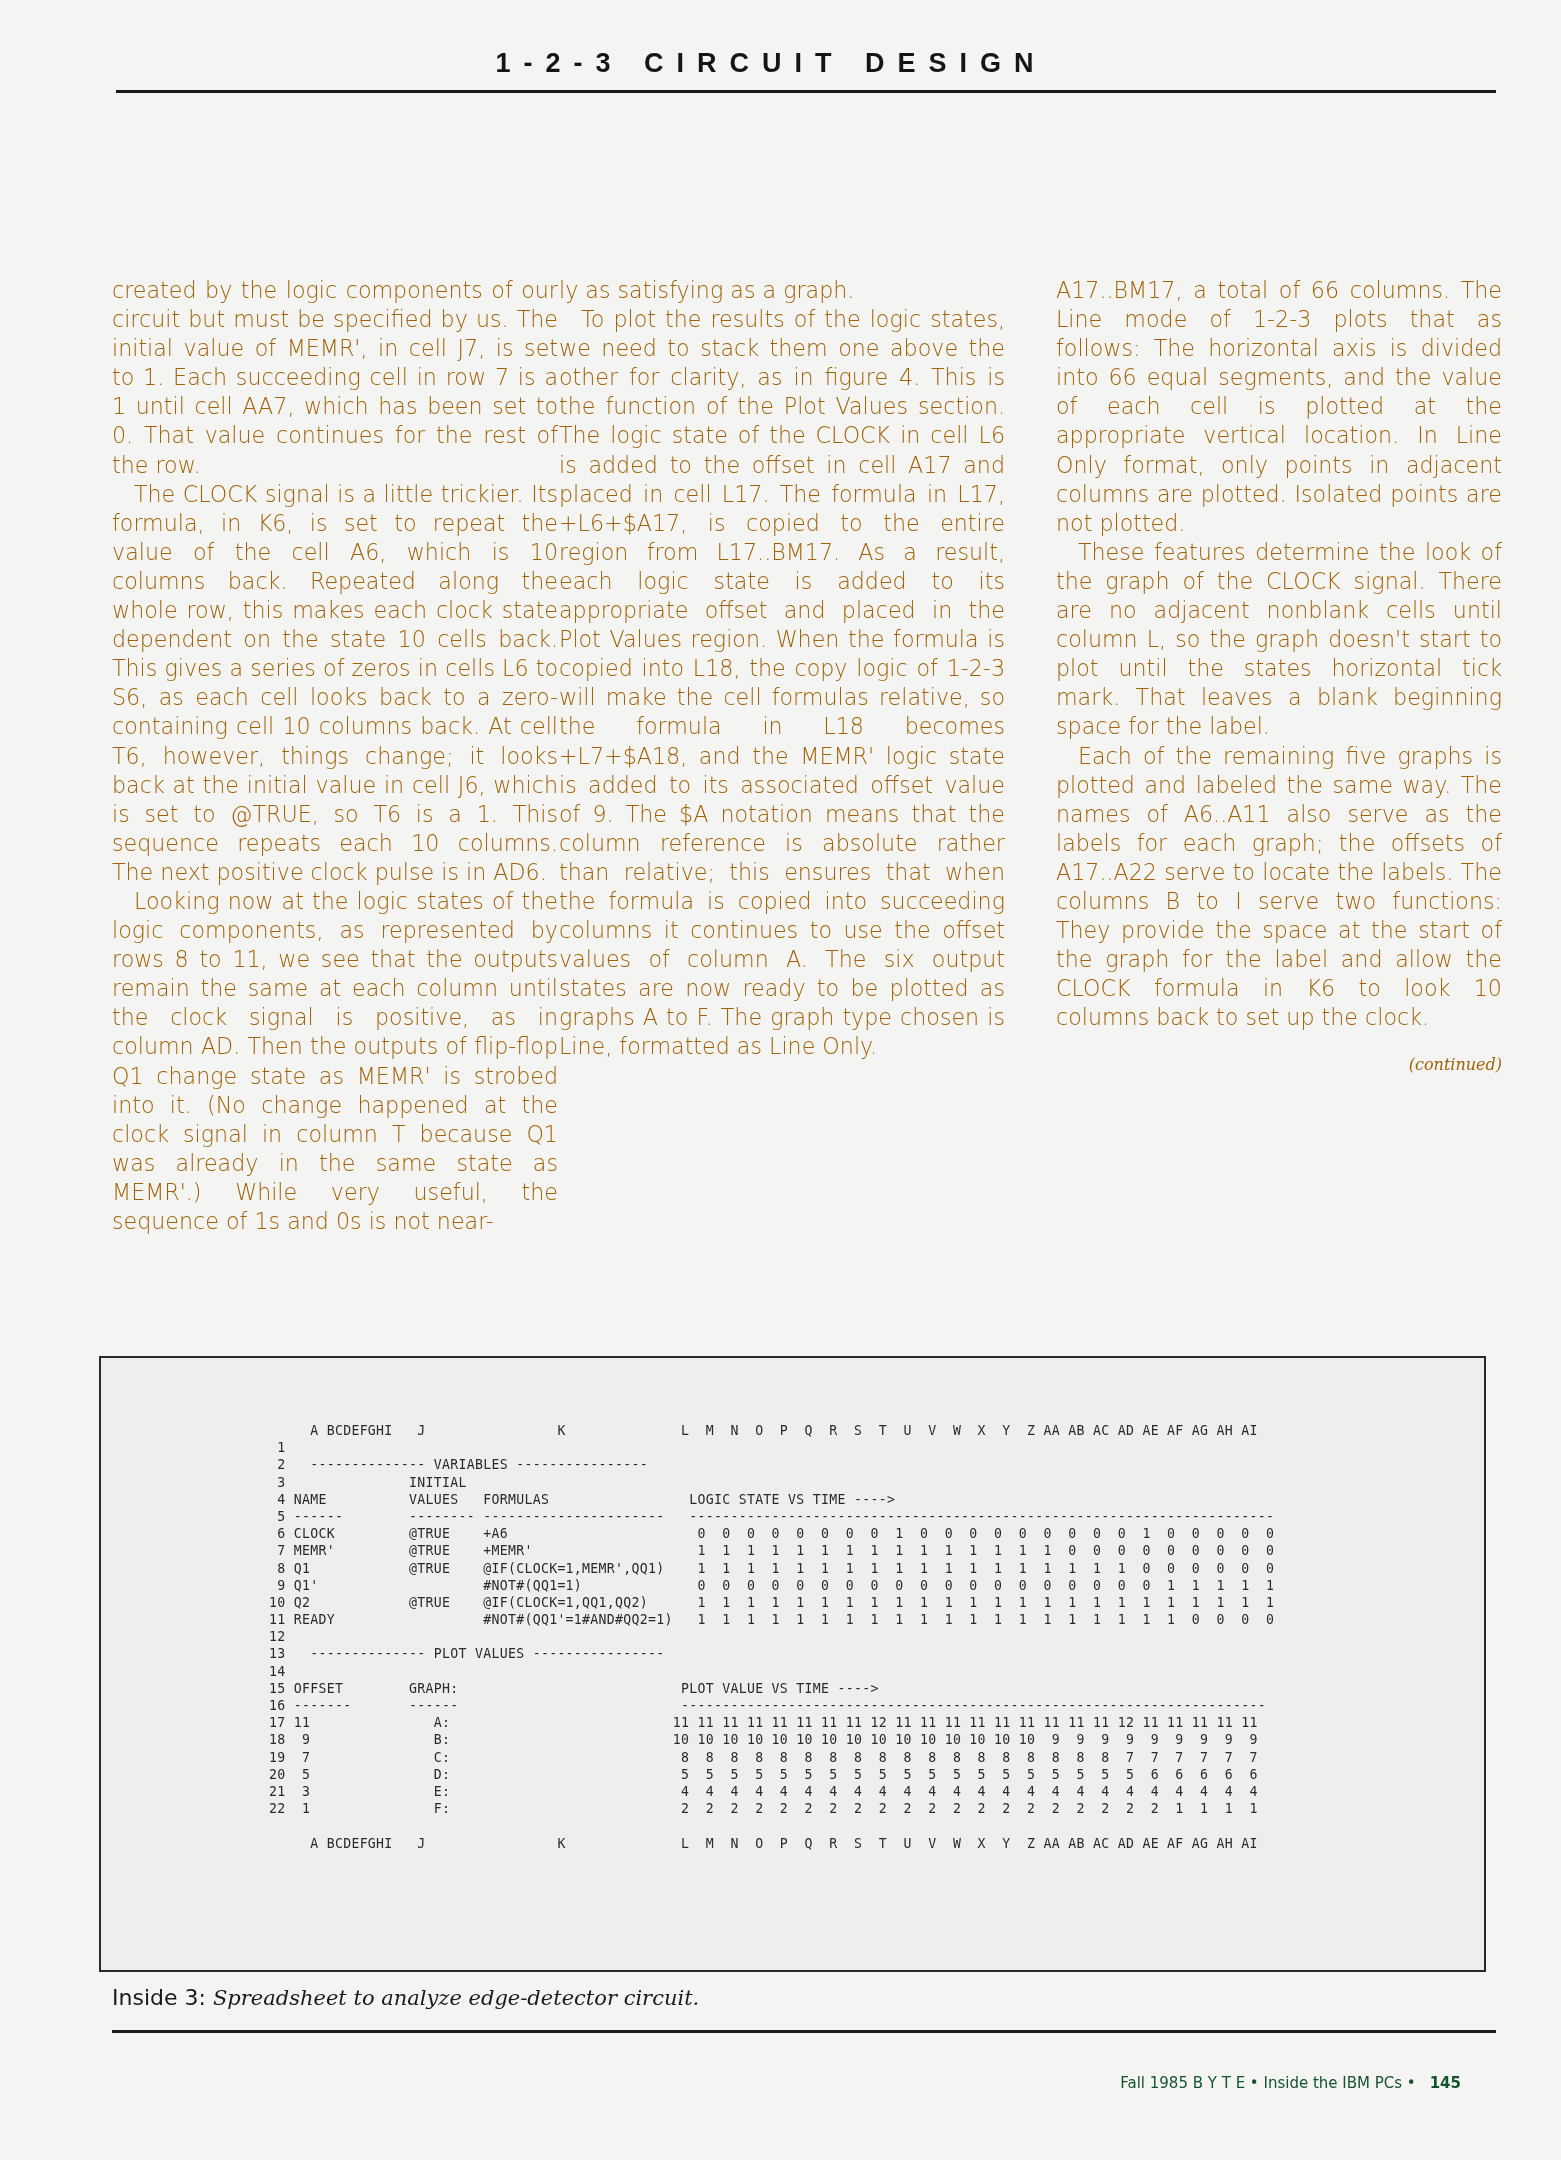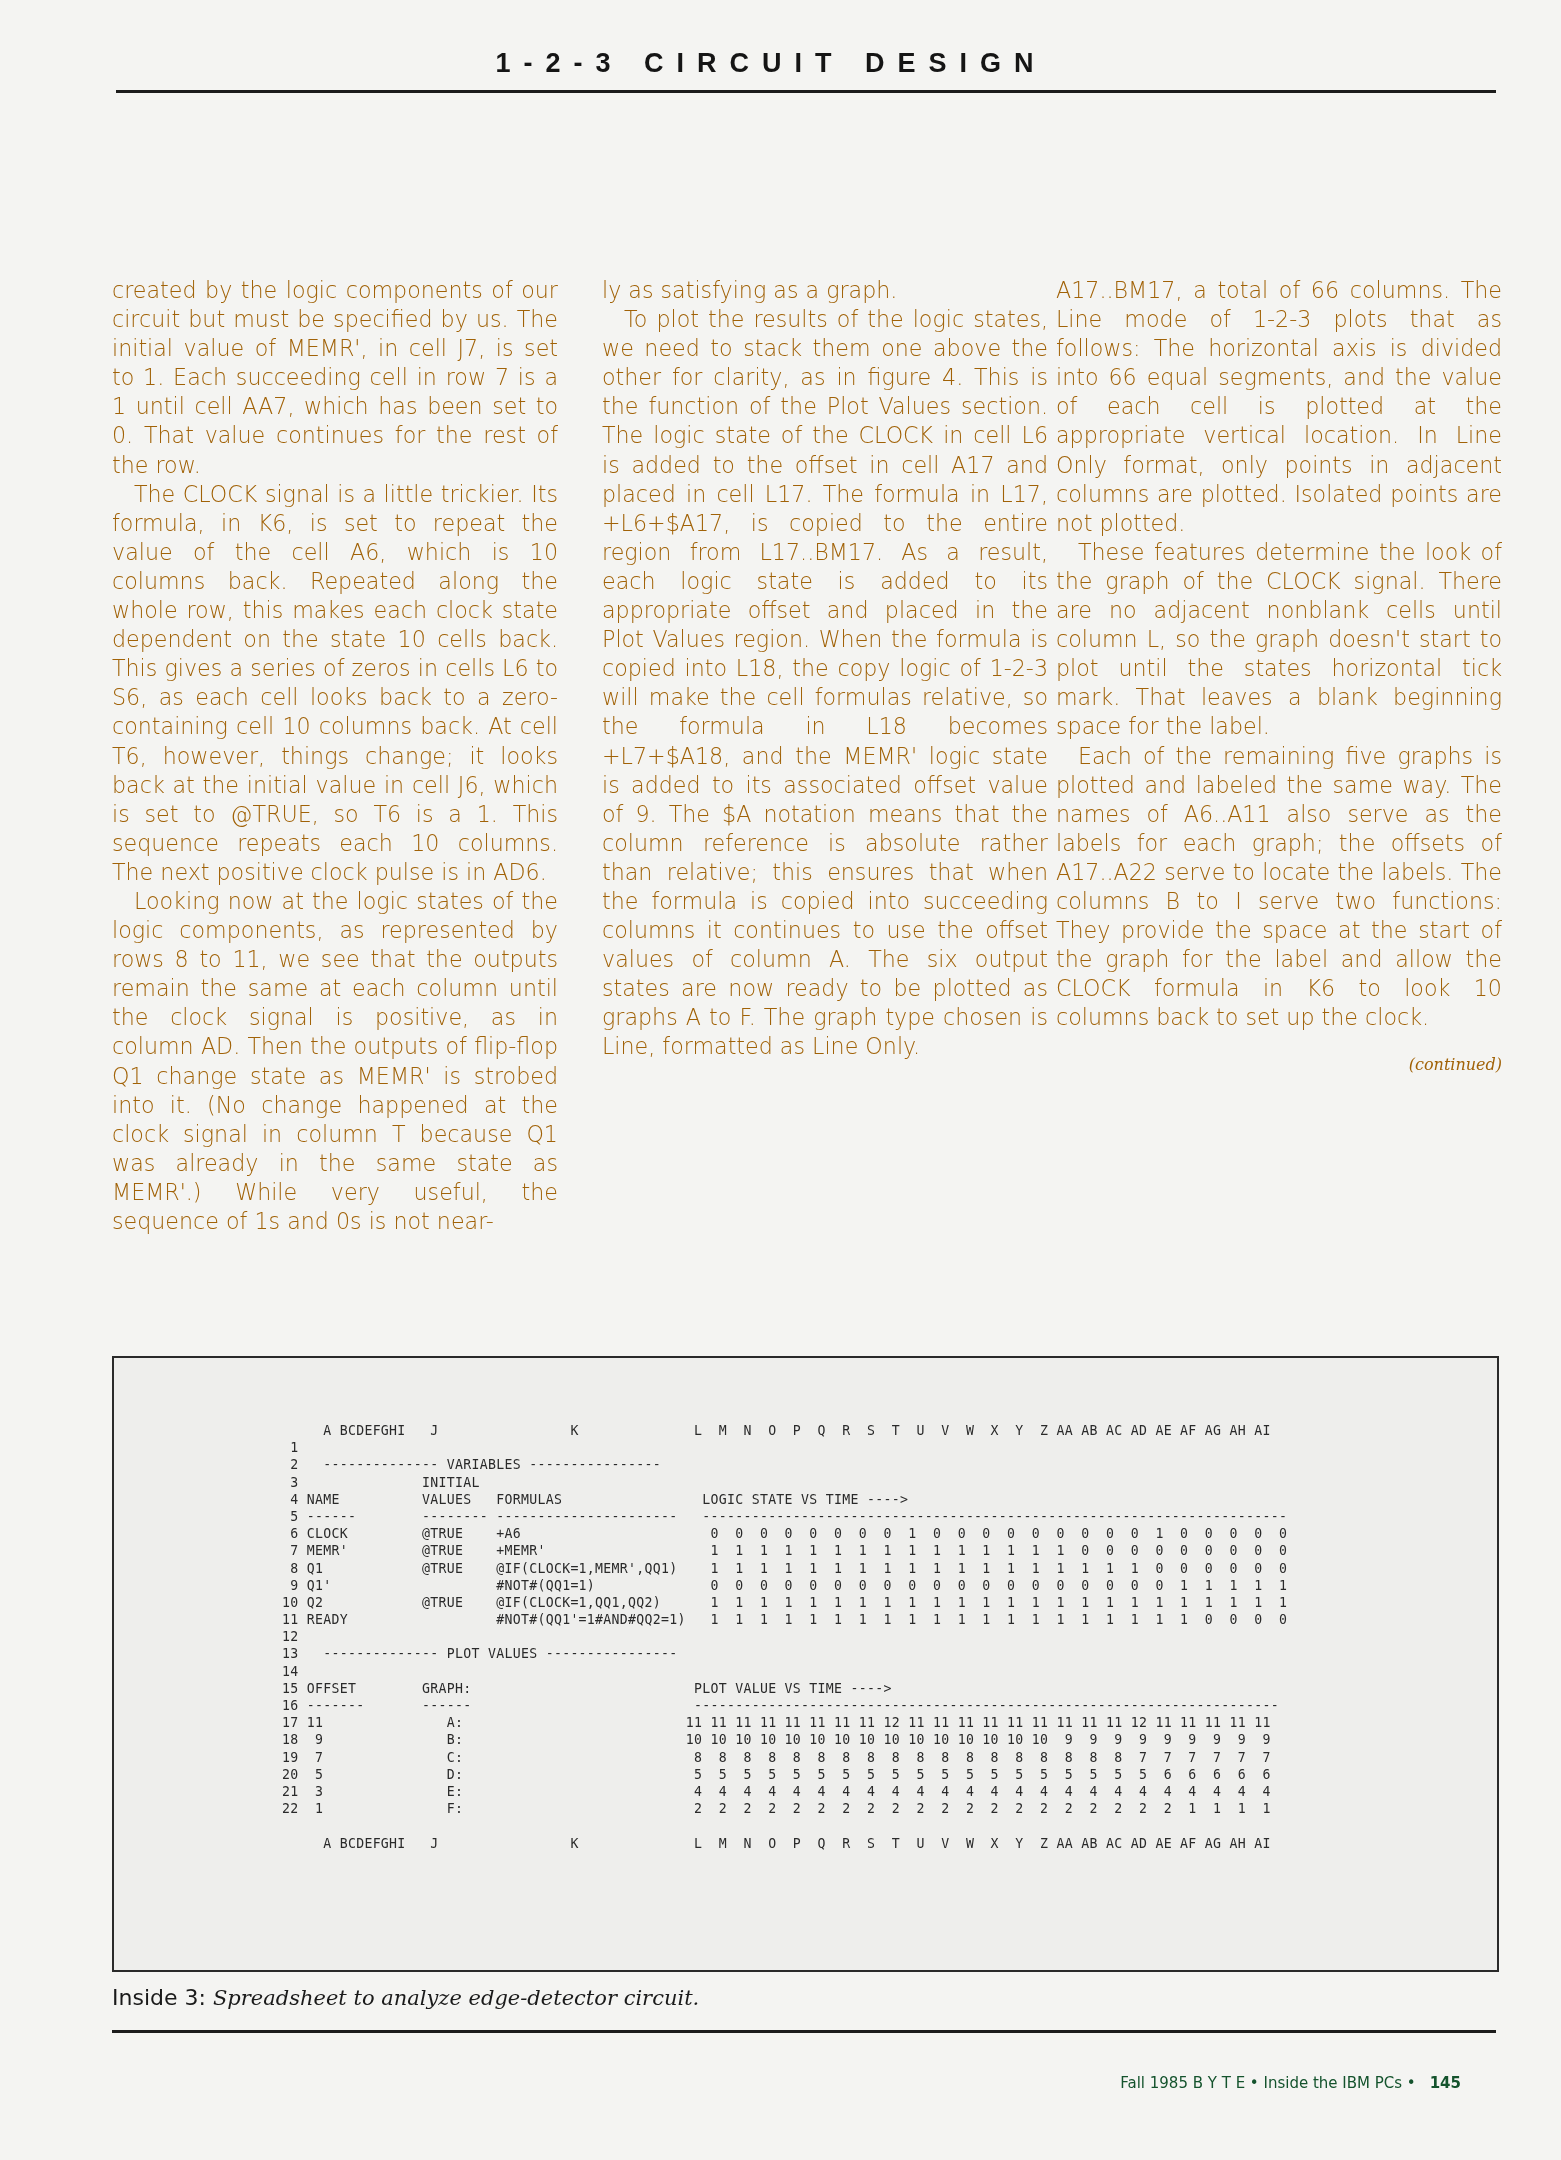--- a/index.html
+++ b/index.html
@@ -18,28 +18,28 @@
     border-top: 3px solid #1c1c1c;
   }
   .col {
     position: absolute; top: 276px; width: 446px;
     font-family: "DejaVu Sans", sans-serif; font-size: 22.2px; line-height: 29.1px;
     text-align: justify; font-weight: 300; color: #a16207;
   }
   .col p { margin: 0; text-indent: 22px; hyphens: manual; }
   .col p.first { text-indent: 0; }
   .col1 { left: 112px; }
-  .col2 { left: 602px; }
+  .col2 { left: 559px; }
   .col3 { left: 1056px; }
   .continued {
     text-align: right; font-style: italic; font-size: 16px; margin-top: 18px;
     font-family: "DejaVu Serif", serif;
   }
   .figure-box {
-    position: absolute; left: 112px; top: 1356px; width: 1387px; height: 616px;
+    position: absolute; left: 99px; top: 1356px; width: 1387px; height: 616px;
     border: 2px solid #2a2a2a; background: #eeeeec; box-sizing: border-box;
   }
   .sheet {
     position: absolute; left: 168px; top: 64px;
     font-family: "DejaVu Sans Mono", monospace; font-size: 13.2px; line-height: 17.2px;
     color: #2a2a2a; white-space: pre; letter-spacing: 0.3px;
   }
   .sheet-line { height: 17.2px; }
   .caption {
     position: absolute; left: 112px; top: 1985px;

